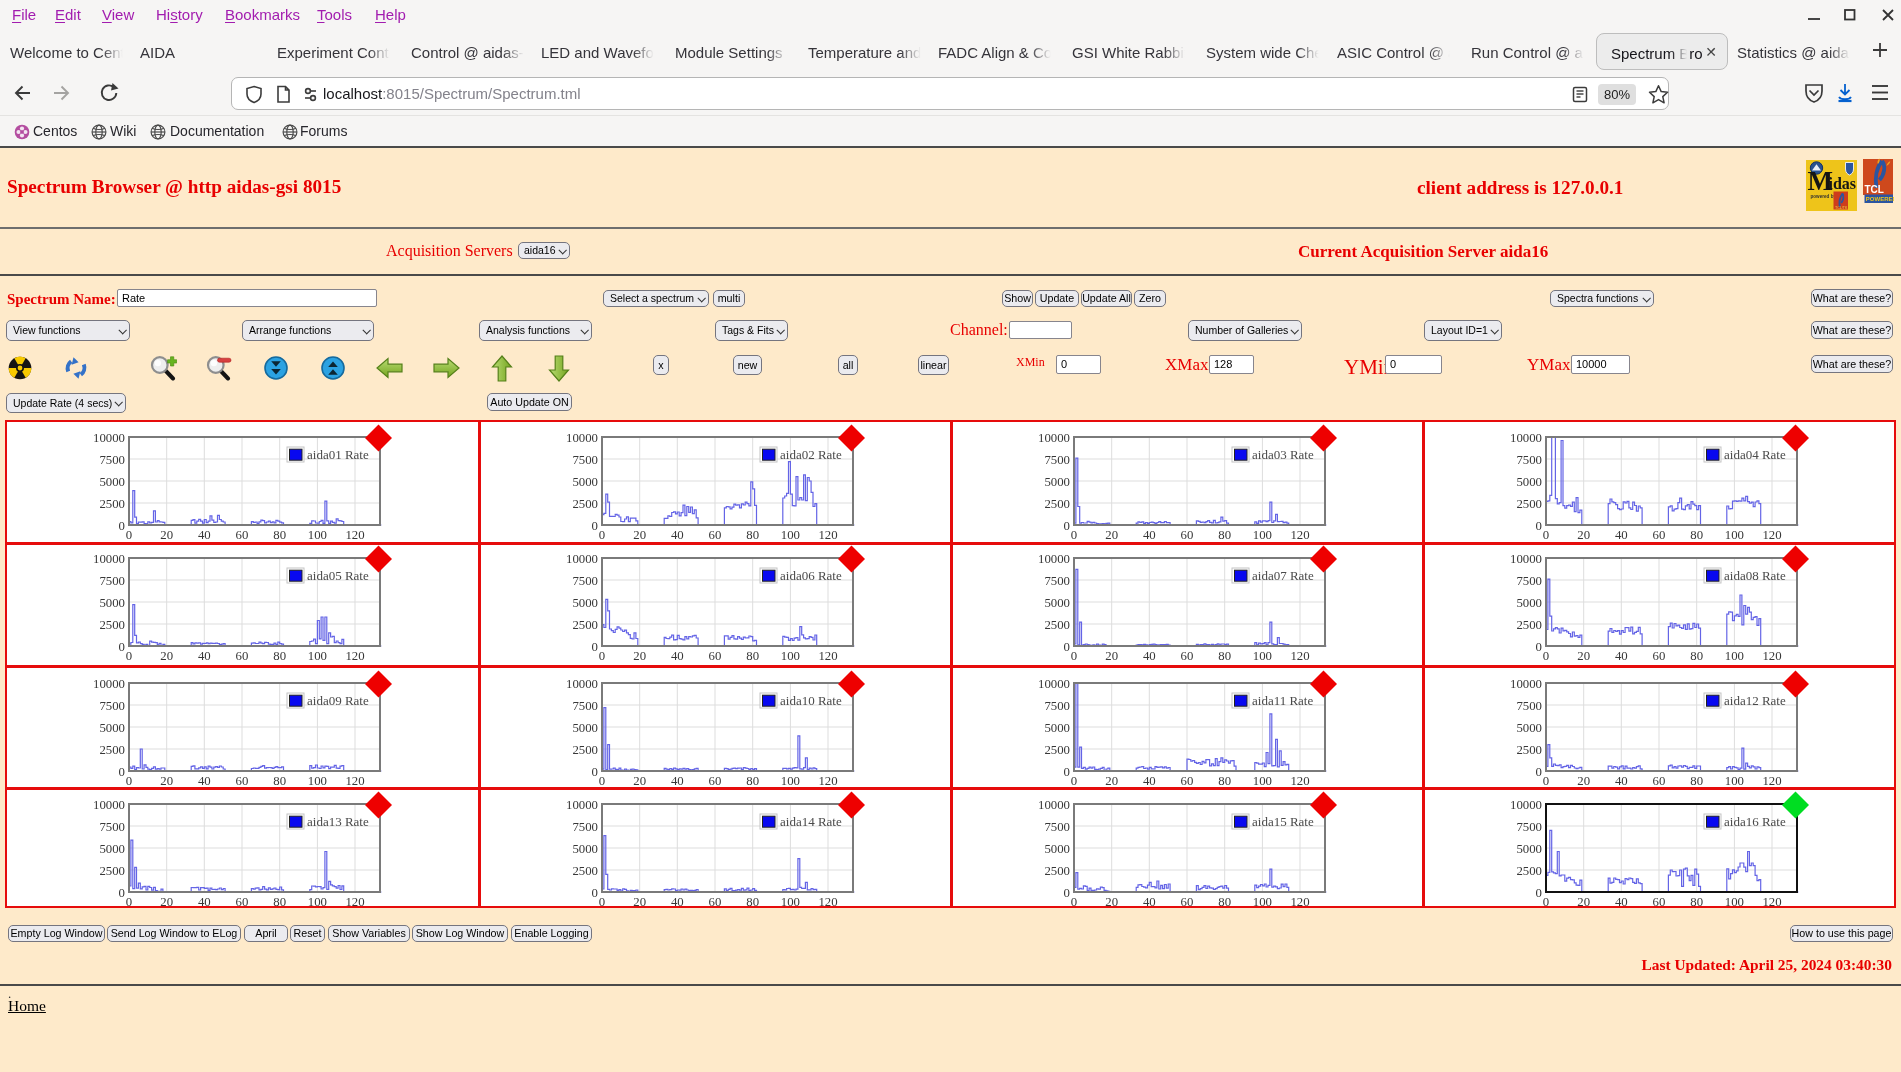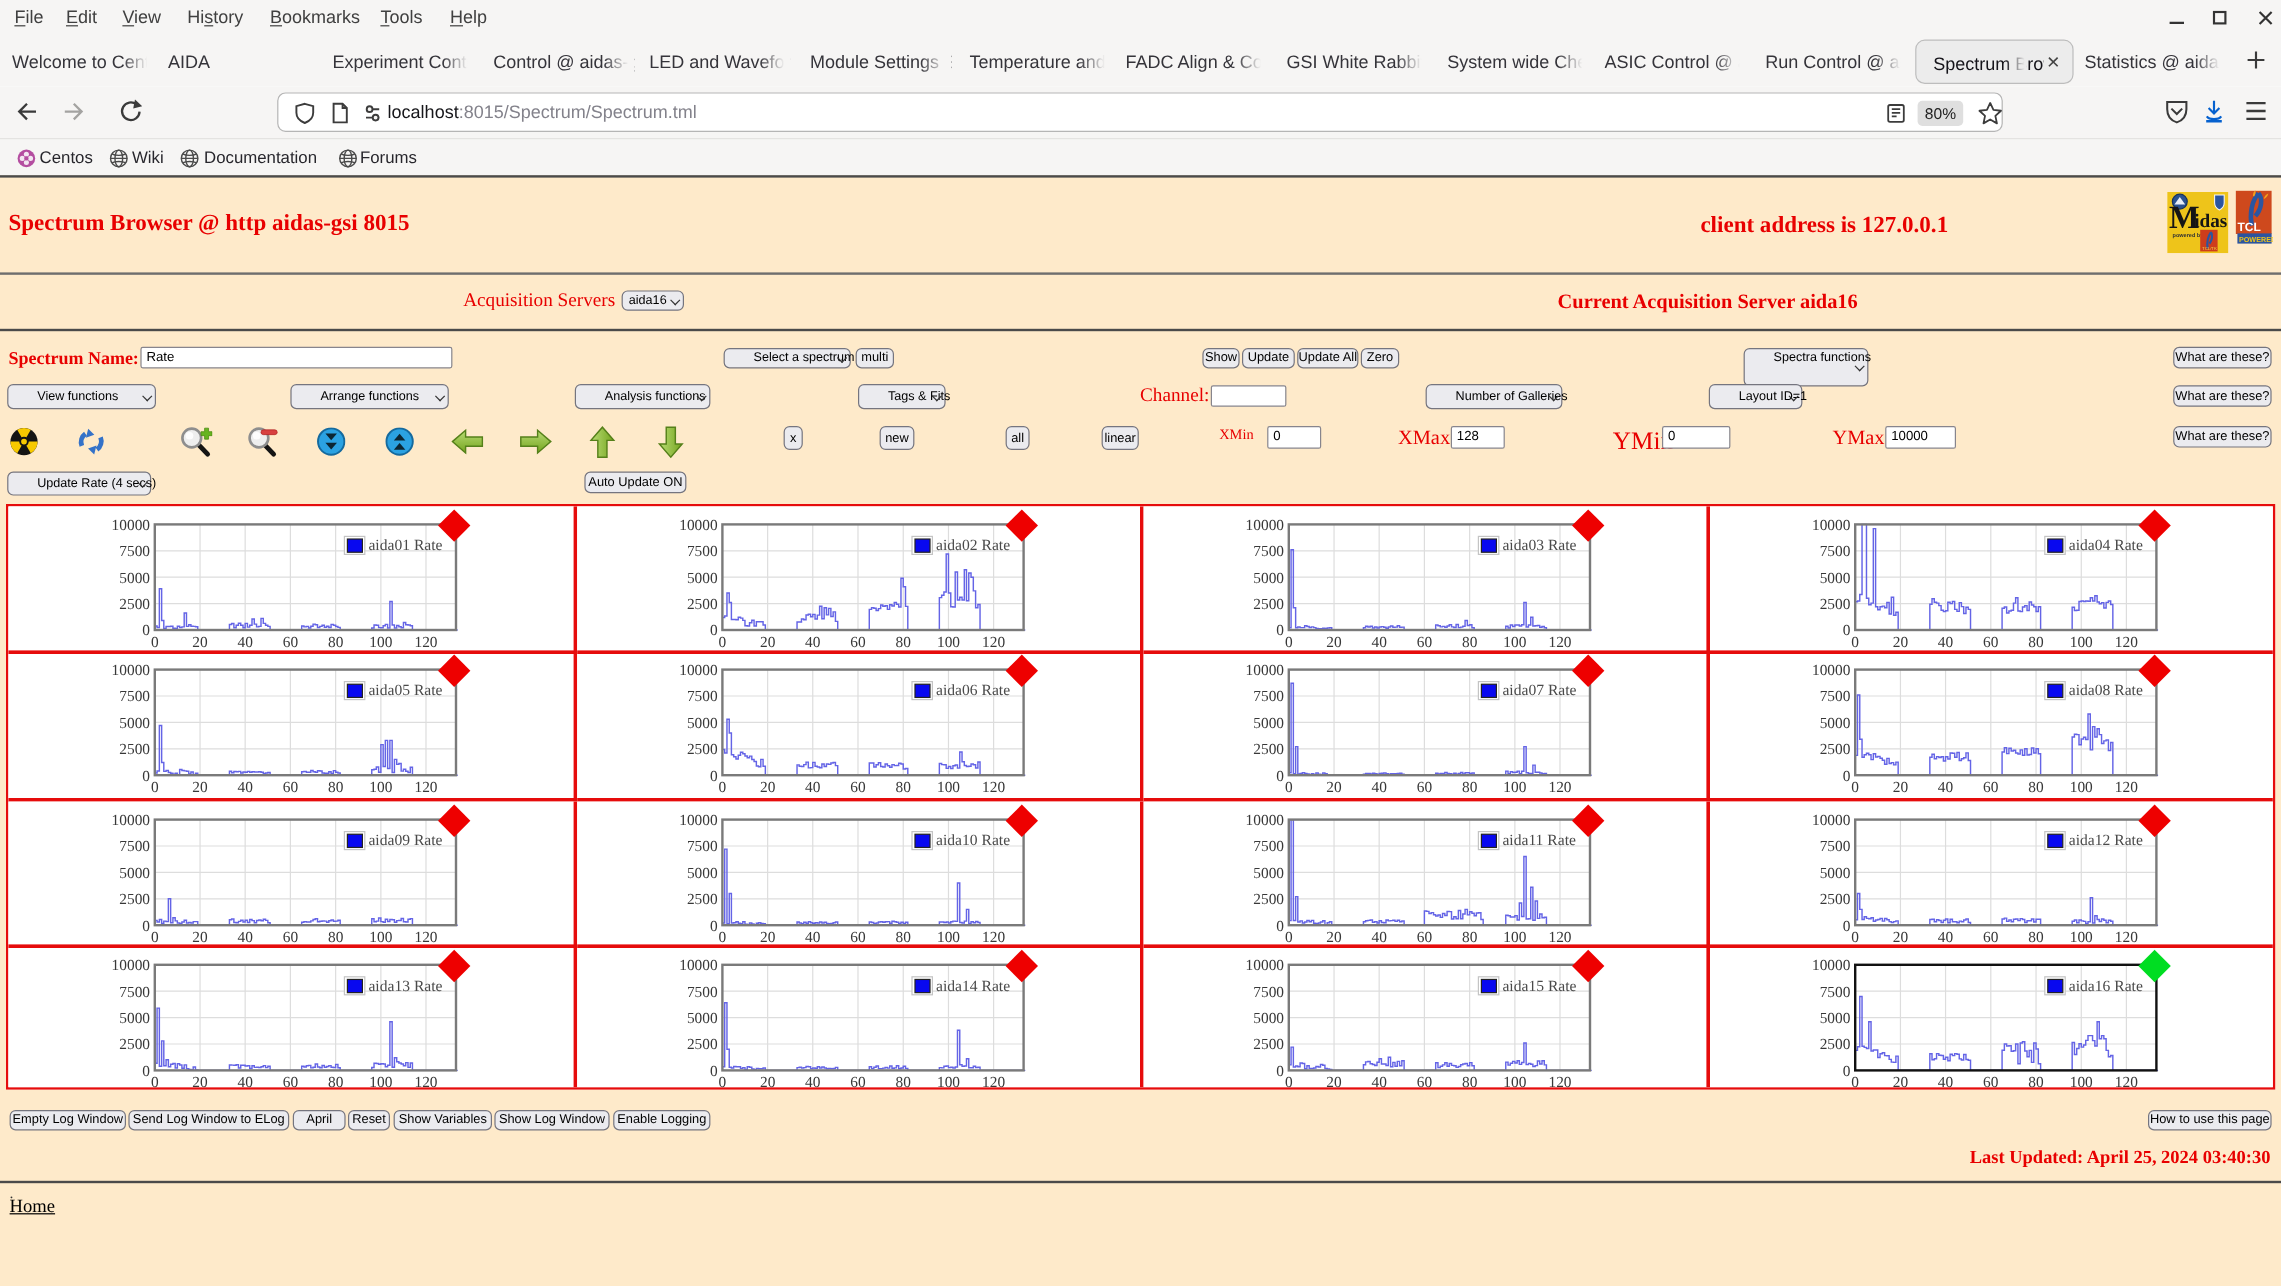--- a/index.html
+++ b/index.html
@@ -1,18 +1,18 @@
 <!DOCTYPE html>
 <html><head><meta charset="utf-8"><style>
 *{box-sizing:border-box;margin:0;padding:0}
 html,body{width:1901px;height:1072px;overflow:hidden}
 body{font-family:"Liberation Sans",sans-serif;background:#fff;position:relative}
 .abs{position:absolute}
 
-#menubar{position:absolute;left:0;top:0;width:1901px;height:30px;background:#f6f5f4;color:#404040;font-size:15px}
+#menubar{position:absolute;left:0;top:0;width:1901px;height:30px;background:#f6f5f4;color:#a21caf;font-size:15px}
 #menubar span{position:absolute;top:6px}
 #menubar u{text-decoration:underline;text-underline-offset:2px}
 #tabbar{position:absolute;left:0;top:30px;width:1901px;height:42px;background:#f6f5f4;font-size:15px;color:#35343a}
 .tab{position:absolute;top:14px;white-space:nowrap;overflow:hidden;width:118px}
 .tab i{font-style:normal;position:absolute;right:0;top:0;width:26px;height:20px;background:linear-gradient(90deg,rgba(246,245,244,0),#f6f5f4 80%)}
 #activetab{position:absolute;left:1596px;top:3px;width:132px;height:37px;background:#ececec;border:1px solid #bdbdbd;border-radius:8px}
 #activetab .t{position:absolute;left:14px;top:11px;color:#15141a;white-space:nowrap;overflow:hidden;width:92px}
 #activetab .f{position:absolute;left:74px;top:11px;width:18px;height:20px;background:linear-gradient(90deg,rgba(236,236,236,0),#ececec 90%)}
 #activetab .x{position:absolute;right:10px;top:10px;color:#444;font-size:14px}
 #navbar{position:absolute;left:0;top:72px;width:1901px;height:43px;background:#f6f5f4}
@@ -22,21 +22,21 @@
 #zoompill{position:absolute;left:1366px;top:6px;width:38px;height:21px;background:#dfdfdf;border-radius:4px;font-size:13px;color:#222;text-align:center;line-height:21px}
 #bookbar{position:absolute;left:0;top:115px;width:1901px;height:31px;background:#f6f5f4;border-top:1px solid #e4e3e1;font-size:14px;color:#27262c}
 #bookbar span{position:absolute;top:7px}
 
 #page{position:absolute;left:0;top:146px;width:1901px;height:926px;background:#feeaca;font-family:"Liberation Serif",serif}
 .hr{position:absolute;left:0;width:1901px;height:0;border-top:2px solid #575757}
 .red{color:#e80000}
 .rb{color:#e80000;font-weight:bold}
 
 .btn,.sel{position:absolute;background:#ebebef;border:1px solid #75757f;border-radius:5px;font-family:"Liberation Sans",sans-serif;font-size:10.7px;color:#000;text-align:center;white-space:nowrap}
-.sel{text-align:left;padding-left:24px;font-size:10.5px}
+.sel{text-align:left;padding-left:6px;font-size:10.5px}
 .sel:after{content:"";position:absolute;right:4px;top:50%;margin-top:-3px;width:5px;height:5px;border-right:1.4px solid #333;border-bottom:1.4px solid #333;transform:rotate(45deg) translateY(-1px)}
 .inp{position:absolute;background:#fff;border:1px solid #87858d;border-radius:2px;font-family:"Liberation Sans",sans-serif;font-size:11px;color:#000;padding-left:4px}
 
 #grid{position:absolute;left:5px;top:274px;width:1891px;height:488px;border:2px solid #e60c0c;background:#fff;display:grid;grid-template-columns:474px 472px 472px 469px;grid-template-rows:123px 123px 122px 116px}
 .cell{border-right:3px solid #e60c0c;border-bottom:3px solid #e60c0c;background:#fff;text-align:center;padding-top:5px}
 .cell:nth-child(n+5):nth-child(-n+8){padding-top:3px}
 .cell:nth-child(n+13){padding-top:4px}
 .cell:nth-child(4n){border-right:none}
 .cell:nth-child(n+13){border-bottom:none}
 .ch{overflow:visible}
@@ -207,21 +207,21 @@
  <div class="hr" style="top:128px;border-top:2px solid #4a4a4a"></div>
 
  <div class="rb" style="position:absolute;left:7px;top:145px;font-size:15px">Spectrum Name:</div>
  <div class="inp" style="left:117px;top:143px;width:260px;height:18px;line-height:16px">Rate</div>
  <div class="sel" style="left:603px;top:144px;width:106px;height:17px;line-height:15px">Select a spectrum</div>
  <div class="btn" style="left:713px;top:144px;width:32px;height:17px;line-height:15px">multi</div>
  <div class="btn" style="left:1002px;top:144px;width:31px;height:17px;line-height:15px">Show</div>
  <div class="btn" style="left:1035px;top:144px;width:44px;height:17px;line-height:15px">Update</div>
  <div class="btn" style="left:1081px;top:144px;width:51px;height:17px;line-height:15px">Update All</div>
  <div class="btn" style="left:1134px;top:144px;width:32px;height:17px;line-height:15px">Zero</div>
- <div class="sel" style="left:1453px;top:144px;width:104px;height:32px;line-height:15px">Spectra functions</div>
+ <div class="sel" style="left:1550px;top:144px;width:104px;height:17px;line-height:15px">Spectra functions</div>
  <div class="btn" style="left:1811px;top:143px;width:82px;height:18px;line-height:16px">What are these?</div>
 
  <div class="sel" style="left:6px;top:174px;width:124px;height:21px;line-height:19px">View functions</div>
  <div class="sel" style="left:242px;top:174px;width:132px;height:21px;line-height:19px">Arrange functions</div>
  <div class="sel" style="left:479px;top:174px;width:113px;height:21px;line-height:19px">Analysis functions</div>
  <div class="sel" style="left:715px;top:174px;width:73px;height:21px;line-height:19px">Tags &amp; Fits</div>
  <div class="red" style="position:absolute;left:950px;top:175px;font-size:16px">Channel:</div>
  <div class="inp" style="left:1009px;top:175px;width:63px;height:18px"></div>
  <div class="sel" style="left:1188px;top:174px;width:114px;height:21px;line-height:19px">Number of Galleries</div>
  <div class="sel" style="left:1424px;top:174px;width:78px;height:21px;line-height:19px">Layout ID=1</div>

